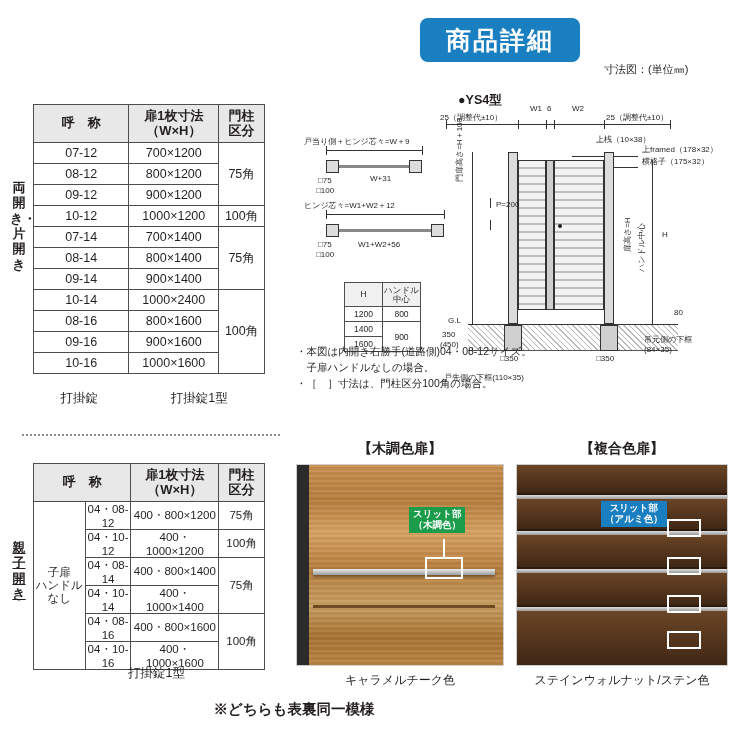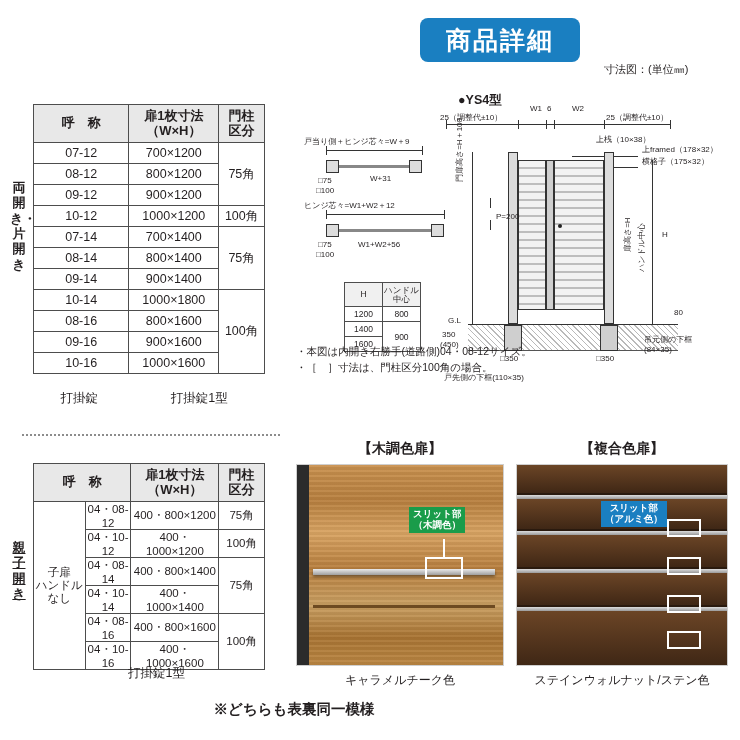--- a/index.html
+++ b/index.html
@@ -256,21 +256,21 @@
         <tr>
           <td>08-14</td>
           <td>800×1400</td>
         </tr>
         <tr>
           <td>09-14</td>
           <td>900×1400</td>
         </tr>
         <tr>
           <td>10-14</td>
-          <td>1000×1800</td>
+          <td>1000×2400</td>
           <td rowspan="4">100角</td>
         </tr>
         <tr>
           <td>08-16</td>
           <td>800×1600</td>
         </tr>
         <tr>
           <td>09-16</td>
           <td>900×1600</td>
         </tr>
@@ -434,21 +434,21 @@
       <div class="d-box" style="left:62px; top:40px; width:10px; height:172px; background:#dcdcdc;"></div>
       <div class="d-box" style="left:158px; top:40px; width:10px; height:172px; background:#dcdcdc;"></div>
 
       <div class="d-box" style="left:72px; top:48px; width:28px; height:150px; background:repeating-linear-gradient(180deg,#f2f2f2 0 6px,#bdbdbd 6px 8px);"></div>
       <div class="d-box" style="left:108px; top:48px; width:50px; height:150px; background:repeating-linear-gradient(180deg,#f2f2f2 0 6px,#bdbdbd 6px 8px);"></div>
       <div class="d-box" style="left:100px; top:48px; width:8px; height:150px; background:#cfcfcf;"></div>
 
       <div class="d-text" style="left:8px; top:70px; transform:rotate(-90deg); transform-origin:left top; white-space:nowrap;">門扉高さ=H＋100</div>
       <div class="d-line" style="left:26px; top:40px; width:1px; height:172px;"></div>
 
-      <div class="d-text" style="left:38px; top:100px;padding-left:12px;">P=200</div>
+      <div class="d-text" style="left:38px; top:88px;padding-left:12px;">P=200</div>
       <div class="d-line" style="left:44px; top:86px; width:1px; height:10px;"></div>
       <div class="d-line" style="left:44px; top:108px; width:1px; height:10px;"></div>
 
       <div style="position:absolute; left:112px; top:112px; width:4px; height:4px; border-radius:50%; background:#222;"></div>
 
       <div class="d-text" style="left:176px; top:140px; transform:rotate(-90deg); transform-origin:left top; white-space:nowrap;">扉高さ=H</div>
       <div class="d-text" style="left:190px; top:160px; transform:rotate(-90deg); transform-origin:left top; white-space:nowrap;">ハンドル中心</div>
       <div class="d-text" style="left:216px; top:118px;">H</div>
       <div class="d-line" style="left:206px; top:48px; width:1px; height:164px;"></div>
 
@@ -466,20 +466,21 @@
       <div class="d-text" style="left:150px; top:242px;">□350</div>
 
       <div class="d-text" style="left:198px; top:222px; white-space:pre;">吊元側の下框
 (84×35)</div>
       <div class="d-text" style="left:-2px; top:260px;">戸先側の下框(110×35)</div>
     </div>
   </div>
 
   <div class="notes">
     <div>・本図は内開き右勝手(道路側)04・08-12サイズ。</div>
+    <div>　子扉ハンドルなしの場合。</div>
     <div>・［　］寸法は、門柱区分100角の場合。</div>
   </div>
 
   <div class="photo-title" style="left:296px; top:440px; width:208px;">【木調色扉】</div>
   <div class="photo-title" style="left:516px; top:440px; width:212px;">【複合色扉】</div>
 
   <div class="photo" style="left:296px; top:464px; width:208px; height:202px;">
     <div class="wood"></div>
     <div class="wood-grain"></div>
     <div class="wood-slit"></div>

